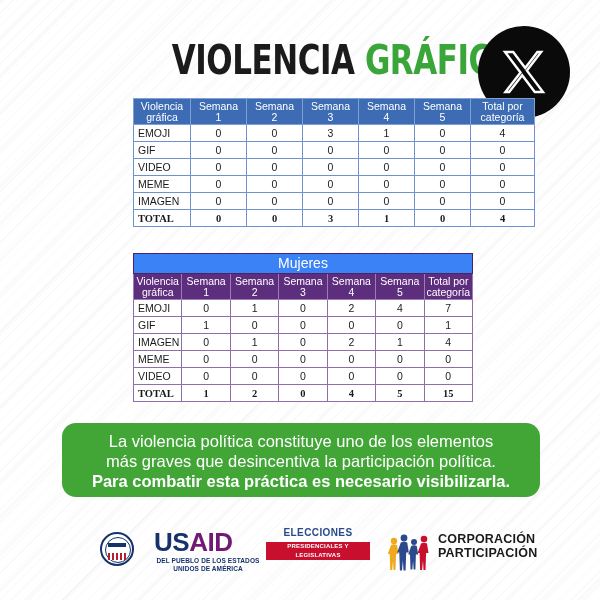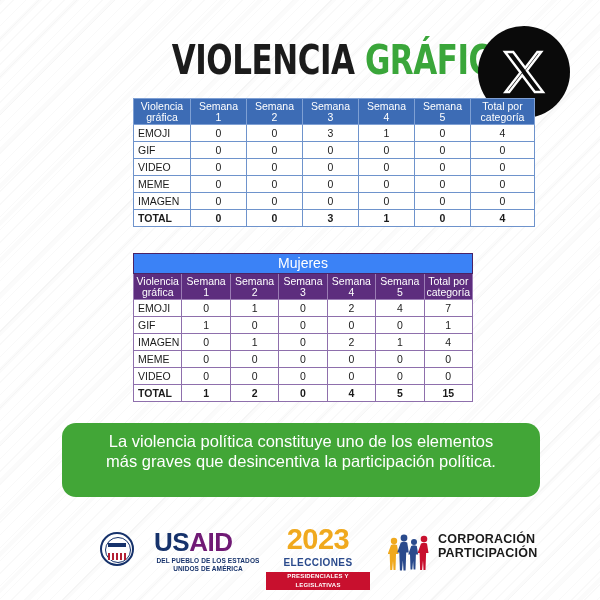--- a/index.html
+++ b/index.html
@@ -123,20 +123,21 @@
   }
   .hombres tbody td { border: 1px solid #6e93cc; }
   .mujeres tbody td { border: 1px solid #8e6fac; }
 
   .row-label {
     text-align: left !important;
     padding-left: 4px !important;
   }
   tr.total-row td {
     font-weight: bold;
+    font-family: Liberation Serif, serif;
   }
   .hombres tbody tr.total-row td { border-color: #6e93cc; }
 
   .col-w-first { width: 56px; }
   .col-w { width: 55px; }
   .col-w-last { width: 63px; }
 
   
   .callout {
     position: absolute;
@@ -456,39 +457,39 @@
         <td>4</td>
         <td>5</td>
         <td>15</td>
       </tr>
     </tbody>
   </table>
 
   <div class="callout">
     <div class="callout-line">La violencia política constituye uno de los elementos</div>
     <div class="callout-line">más graves que desincentiva la participación política.</div>
+    <div class="callout-line bold">Para combatir esta práctica es necesario visibilizarla.</div>
   </div>
 
   <div class="footer">
 
     <div class="usaid">
       <div class="usaid-seal">
         <div class="seal-inner"></div>
         <div class="seal-bar"></div>
         <div class="seal-stripes"></div>
       </div>
       <div class="usaid-word"><span class="usaid-us">US</span><span class="usaid-aid">AID</span></div>
       <div class="usaid-tag">
         <div>DEL PUEBLO DE LOS ESTADOS</div>
         <div>UNIDOS DE AMÉRICA</div>
       </div>
     </div>
 
     <div class="elecciones">
-      <div class="elec-year">2023</div>
       <div class="elec-name">ELECCIONES</div>
       <div class="elec-sub">PRESIDENCIALES Y LEGISLATIVAS</div>
     </div>
 
     <div class="cpc">
       <svg class="cpc-figures" viewBox="0 0 44 40">
         <g fill="#f0a91e">
           <circle cx="6" cy="9" r="3.2"></circle>
           <path d="M3 13 q3 -1.5 6 0 l1.5 9 -2.5 0 -0.5 16 -2 0 -0.5 -9 -0.8 9 -2 0 -0.5 -16 -2 0 Z"></path>
         </g>

